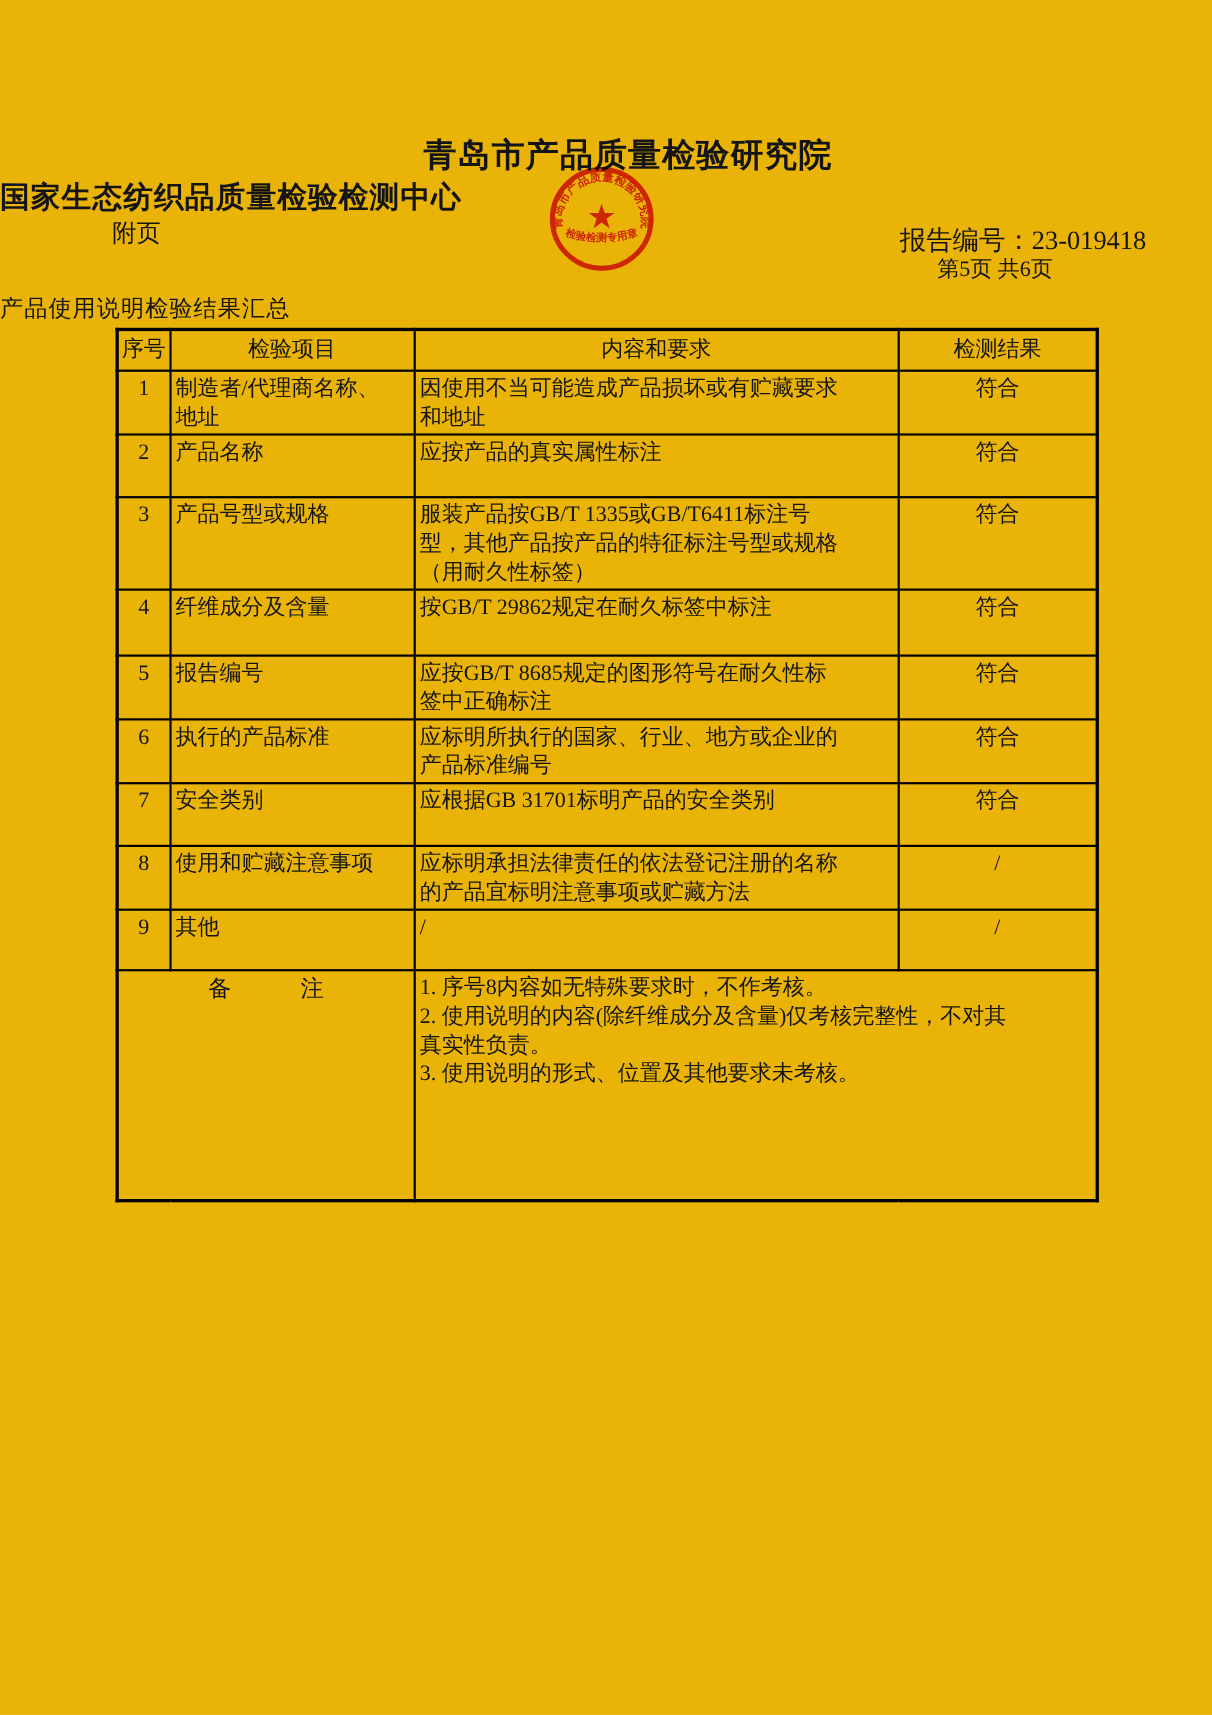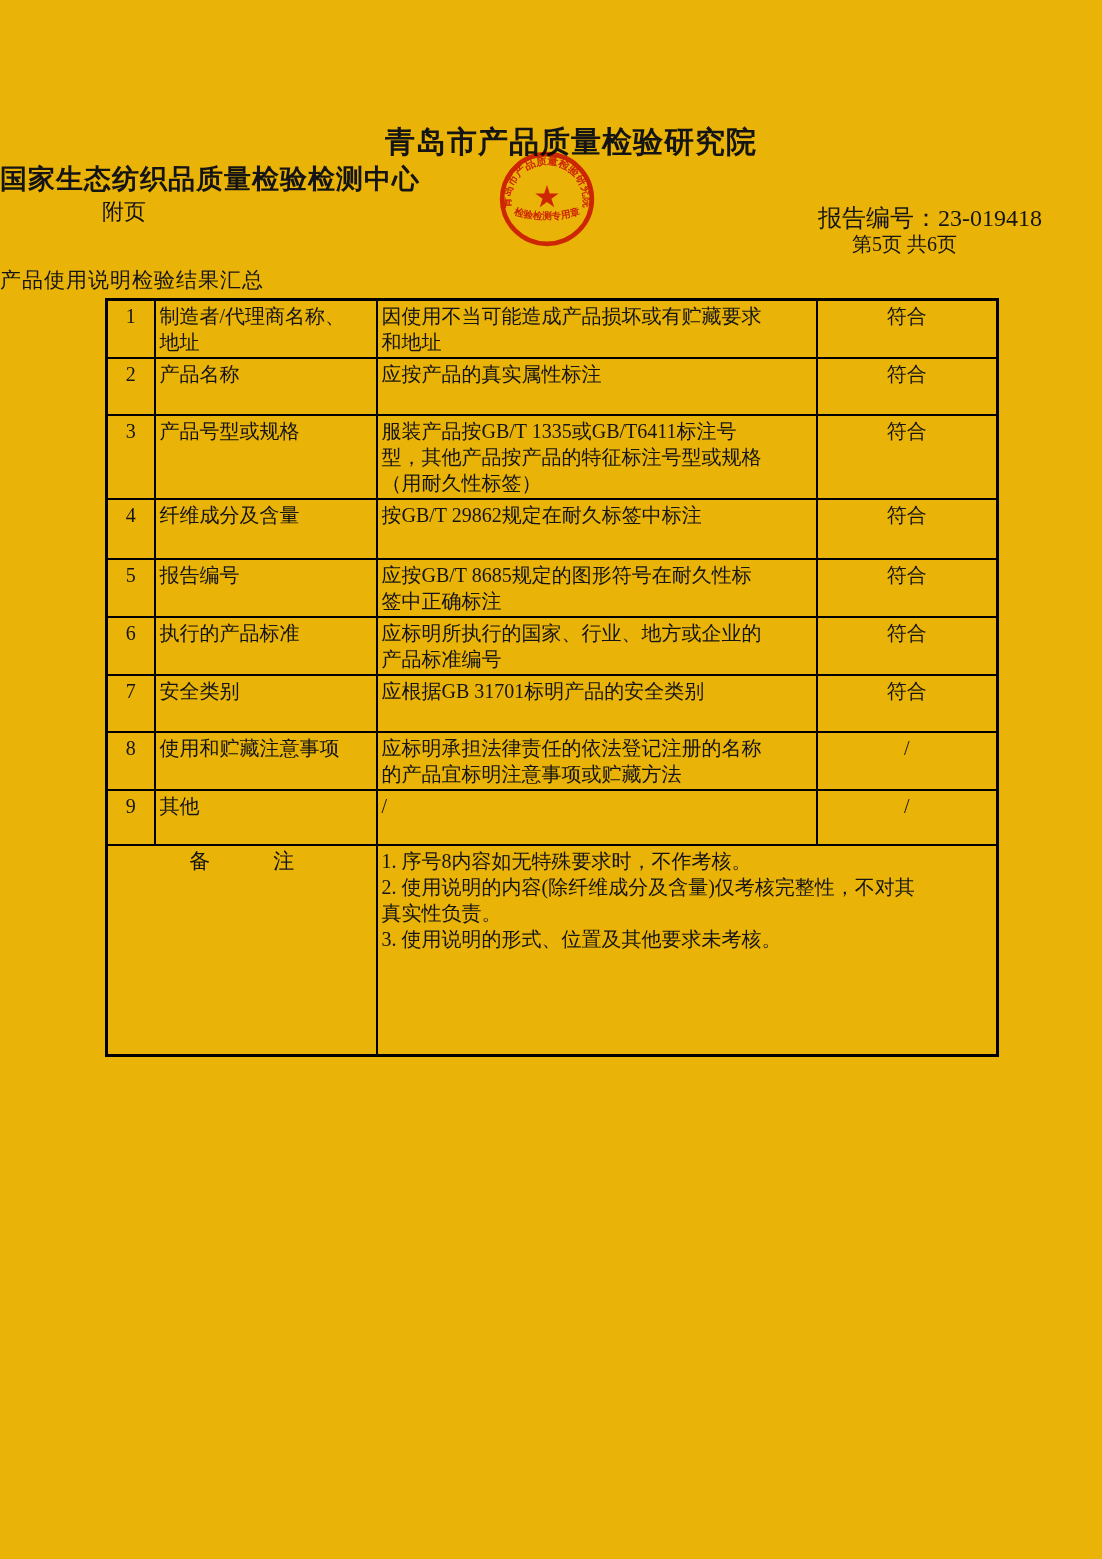--- a/index.html
+++ b/index.html
@@ -101,20 +101,26 @@
   <div class="table-title">产品使用说明检验结果汇总</div>
 
   <table class="results">
     <colgroup>
       <col style="width:48px">
         <col style="width:222px">
         <col style="width:440px">
         <col style="width:181px">
     </colgroup>
     <tbody>
+        <tr style="height:37px">
+      <th>序号</th>
+      <th>检验项目</th>
+      <th>内容和要求</th>
+      <th>检测结果</th>
+    </tr>
     <tr style="height:53px">
       <td class="c-no">1</td>
       <td class="c-item">制造者/代理商名称、
 地址</td>
       <td class="c-req">因使用不当可能造成产品损坏或有贮藏要求
 和地址</td>
       <td class="c-result">符合</td>
     </tr>
     <tr style="height:57px">
       <td class="c-no">2</td>

